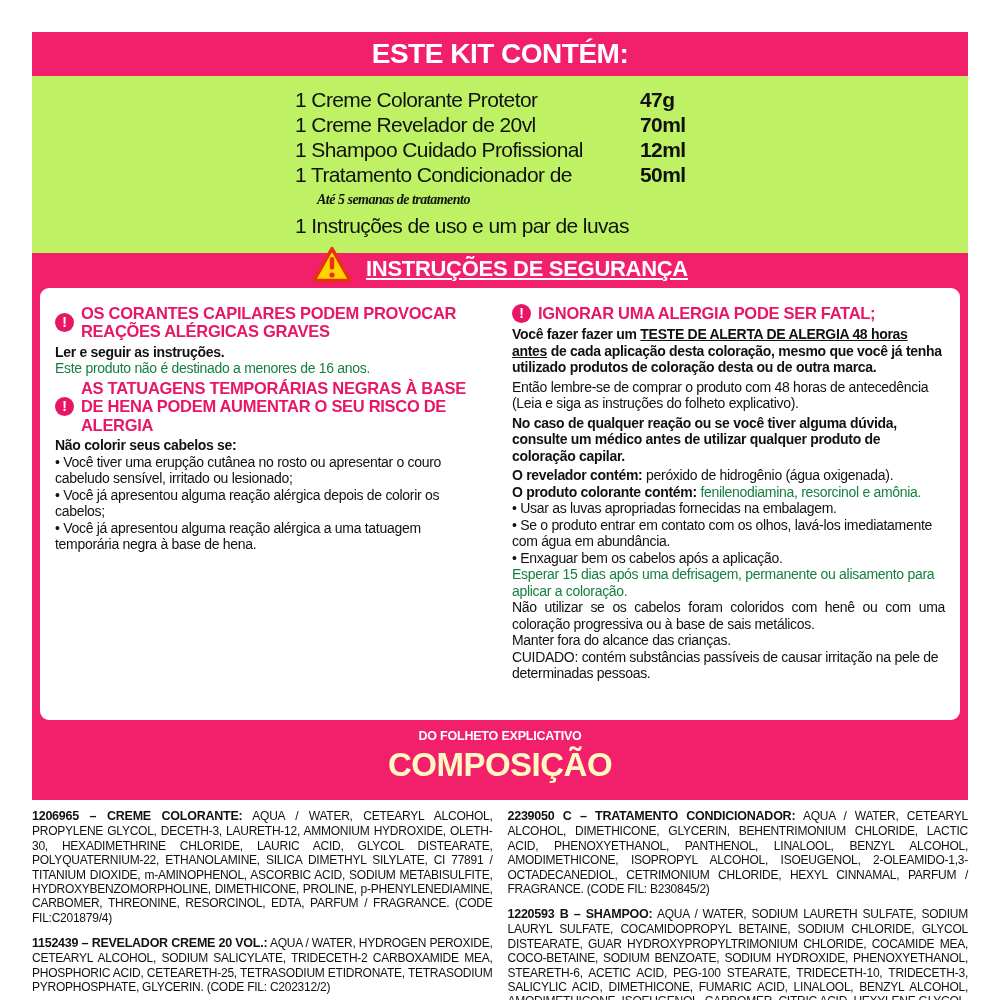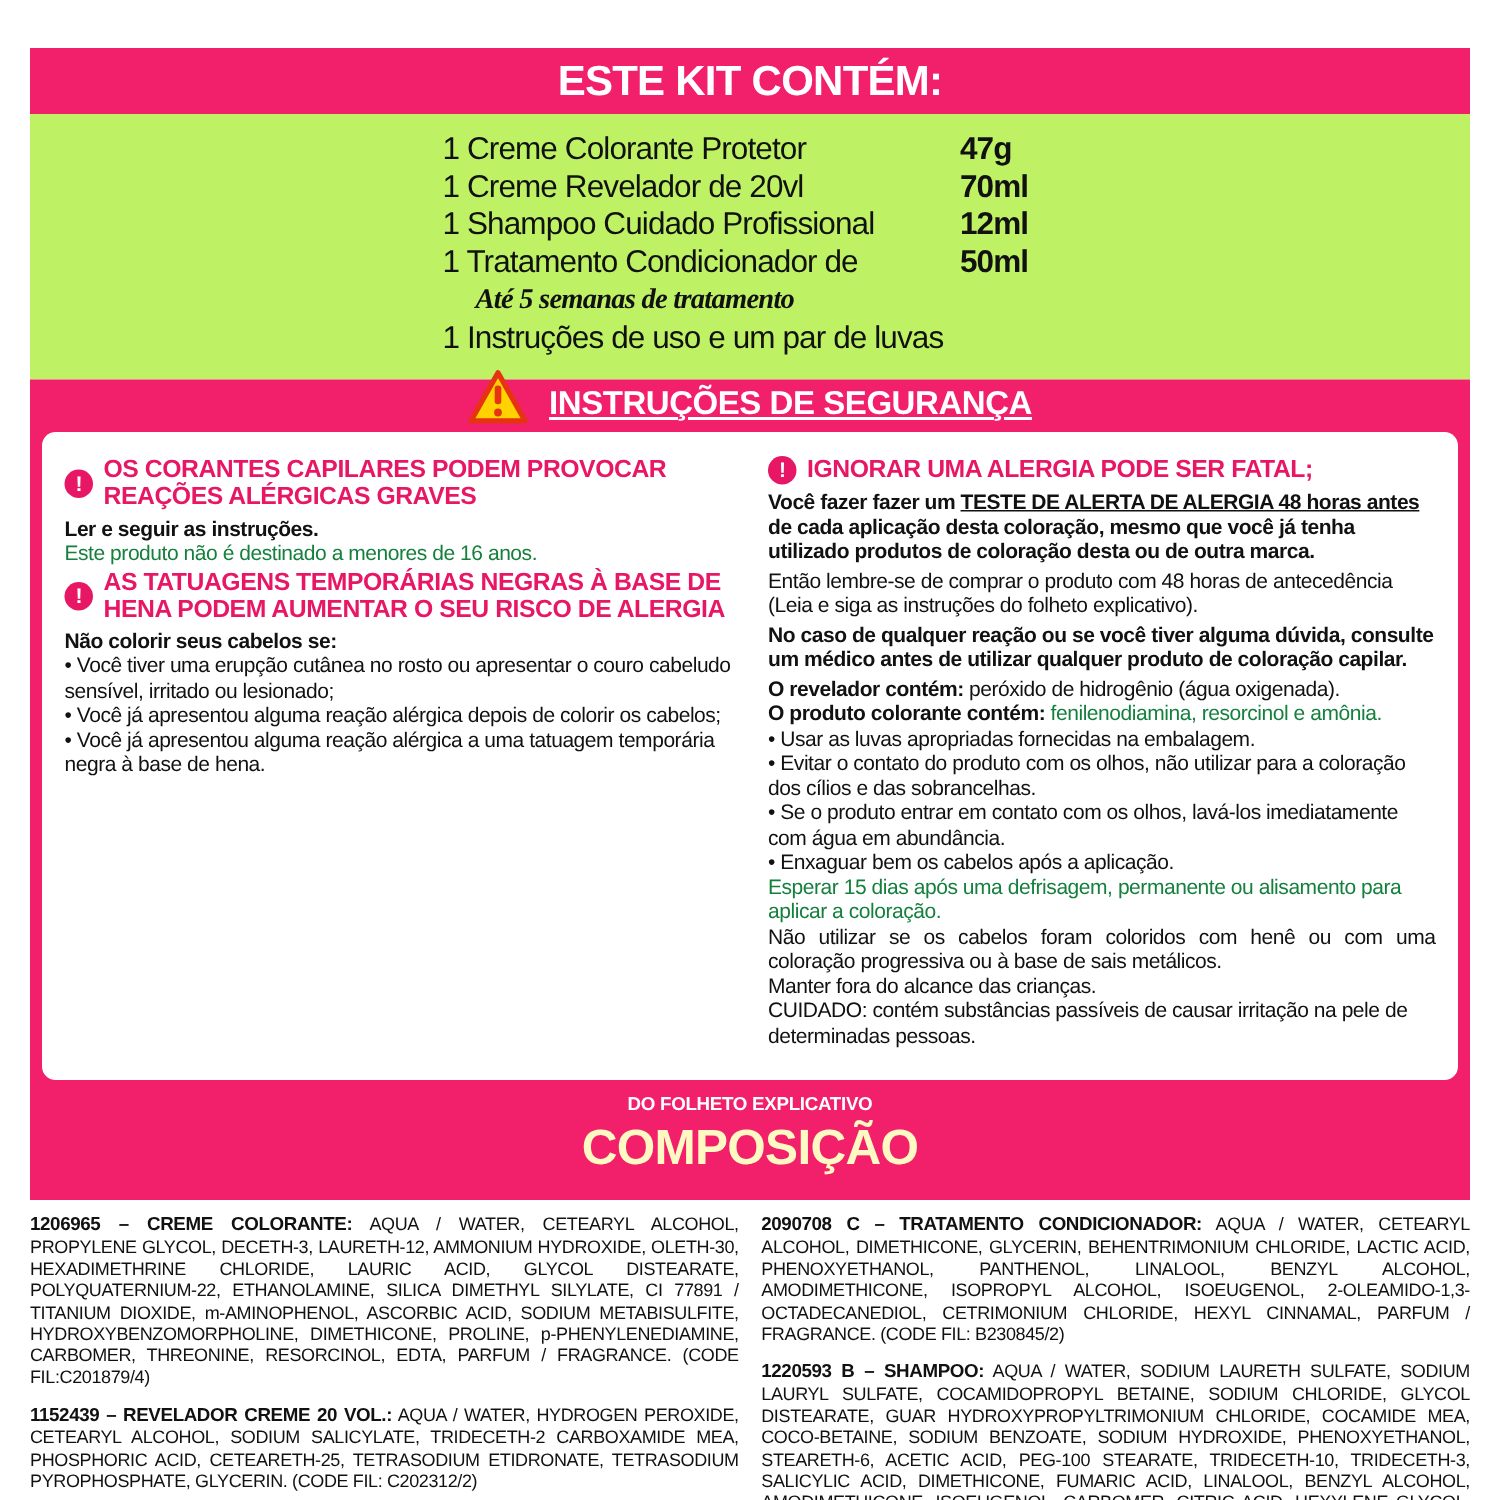--- a/index.html
+++ b/index.html
@@ -1,36 +1,36 @@
 <!DOCTYPE html>
 <html><head>
 <meta charset="utf-8">
 <style>
   html,body{margin:0;padding:0;background:#ffffff;}
   .page{
     position:relative;width:1000px;height:1000px;overflow:hidden;background:#ffffff;
     font-family:"Liberation Sans","DejaVu Sans",sans-serif;color:#111;
   }
-  .inner{margin:0 20px;}
+  .inner{margin:0 32px;}
   
   .kit-band{
     margin-top:32px;height:44px;background:#F2206A;
     display:flex;align-items:center;justify-content:center;
   }
   .kit-band h1{
     margin:0;color:#fff;font-size:28px;font-weight:700;letter-spacing:-0.5px;
   }
   .kit-body{background:#bef264;padding:11px 0 14px;}
   .kit-list{width:410px;margin:0 auto;}
   .kit-row{display:flex;line-height:25px;font-size:21px;letter-spacing:-0.6px;}
   .kit-row .lab{width:345px;}
   .kit-row .amt{font-weight:700;}
   .kit-note{
     font-family:"Liberation Serif","DejaVu Serif",serif;
-    font-style:italic;font-weight:700;font-size:19px;line-height:26px;
+    font-style:italic;font-weight:700;font-size:14px;line-height:26px;
     padding-left:22px;letter-spacing:-0.5px;
   }
   .kit-extra{font-size:21px;line-height:26px;letter-spacing:-0.6px;}
   
   .safety{background:#F2206A;padding-bottom:8px;}
   .safety-titlebar{
     position:relative;height:31px;display:flex;align-items:center;justify-content:center;
   }
   .safety-title{
     color:#fff;font-weight:700;font-size:22px;letter-spacing:-0.3px;padding-left:14px;text-decoration:underline;
@@ -139,21 +139,20 @@
         <div class="warnhead">
           <span class="bang">!</span>
           <span>IGNORAR UMA ALERGIA PODE SER FATAL;</span>
         </div>
         <p class="b"><span>Você fazer fazer um </span><span class="u">TESTE DE ALERTA DE ALERGIA 48 horas antes</span><span> de cada aplicação desta coloração, mesmo que você já tenha utilizado produtos de coloração desta ou de outra marca.</span></p>
         <p>Então lembre-se de comprar o produto com 48 horas de antecedência (Leia e siga as instruções do folheto explicativo).</p>
         <p class="b">No caso de qualquer reação ou se você tiver alguma dúvida, consulte um médico antes de utilizar qualquer produto de coloração capilar.</p>
         <p class="tight"><span class="b">O revelador contém:</span><span> peróxido de hidrogênio (água oxigenada).</span></p>
         <p class="tight"><span class="b">O produto colorante contém:</span><span class="pink"> fenilenodiamina, resorcinol e amônia.</span></p>
         <p class="tight">• Usar as luvas apropriadas fornecidas na embalagem.</p>
-        <p class="tight">• Evitar o contato do produto com os olhos, não utilizar para a coloração dos cílios e das sobrancelhas.</p>
         <p class="tight">• Se o produto entrar em contato com os olhos, lavá-los imediatamente com água em abundância.</p>
         <p class="tight">• Enxaguar bem os cabelos após a aplicação.</p>
         <p class="pink tight">Esperar 15 dias após uma defrisagem, permanente ou alisamento para aplicar a coloração.</p>
         <p class="just tight">Não utilizar se os cabelos foram coloridos com henê ou com uma coloração progressiva ou à base de sais metálicos.</p>
         <p class="tight">Manter fora do alcance das crianças.</p>
         <p class="tight">CUIDADO: contém substâncias passíveis de causar irritação na pele de determinadas pessoas.</p>
       </div>
     </div>
 
     <div class="safety-footer">
@@ -161,18 +160,18 @@
     </div>
     <h2 class="comp-title">COMPOSIÇÃO</h2>
   </div>
 
   <div class="inner composition">
     <div class="comp-col">
       <p><span class="lead">1206965 – CREME COLORANTE:</span><span> AQUA / WATER, CETEARYL ALCOHOL, PROPYLENE GLYCOL, DECETH-3, LAURETH-12, AMMONIUM HYDROXIDE, OLETH-30, HEXADIMETHRINE CHLORIDE, LAURIC ACID, GLYCOL DISTEARATE, POLYQUATERNIUM-22, ETHANOLAMINE, SILICA DIMETHYL SILYLATE, CI 77891 / TITANIUM DIOXIDE, m-AMINOPHENOL, ASCORBIC ACID, SODIUM METABISULFITE, HYDROXYBENZOMORPHOLINE, DIMETHICONE, PROLINE, p-PHENYLENEDIAMINE, CARBOMER, THREONINE, RESORCINOL, EDTA, PARFUM / FRAGRANCE. (CODE FIL:C201879/4)</span></p>
       <p><span class="lead">1152439 – REVELADOR CREME 20 VOL.:</span><span> AQUA / WATER, HYDROGEN PEROXIDE, CETEARYL ALCOHOL, SODIUM SALICYLATE, TRIDECETH-2 CARBOXAMIDE MEA, PHOSPHORIC ACID, CETEARETH-25, TETRASODIUM ETIDRONATE, TETRASODIUM PYROPHOSPHATE, GLYCERIN. (CODE FIL: C202312/2)</span></p>
     </div>
     <div class="comp-col">
-      <p><span class="lead">2090708 C – TRATAMENTO CONDICIONADOR:</span><span> AQUA / WATER, CETEARYL ALCOHOL, DIMETHICONE, GLYCERIN, BEHENTRIMONIUM CHLORIDE, LACTIC ACID, PHENOXYETHANOL, PANTHENOL, LINALOOL, BENZYL ALCOHOL, AMODIMETHICONE, ISOPROPYL ALCOHOL, ISOEUGENOL, 2-OLEAMIDO-1,3-OCTADECANEDIOL, CETRIMONIUM CHLORIDE, HEXYL CINNAMAL, PARFUM / FRAGRANCE. (CODE FIL: B230845/2)</span></p>
+      <p><span class="lead">2239050 C – TRATAMENTO CONDICIONADOR:</span><span> AQUA / WATER, CETEARYL ALCOHOL, DIMETHICONE, GLYCERIN, BEHENTRIMONIUM CHLORIDE, LACTIC ACID, PHENOXYETHANOL, PANTHENOL, LINALOOL, BENZYL ALCOHOL, AMODIMETHICONE, ISOPROPYL ALCOHOL, ISOEUGENOL, 2-OLEAMIDO-1,3-OCTADECANEDIOL, CETRIMONIUM CHLORIDE, HEXYL CINNAMAL, PARFUM / FRAGRANCE. (CODE FIL: B230845/2)</span></p>
       <p><span class="lead">1220593 B – SHAMPOO:</span><span> AQUA / WATER, SODIUM LAURETH SULFATE, SODIUM LAURYL SULFATE, COCAMIDOPROPYL BETAINE, SODIUM CHLORIDE, GLYCOL DISTEARATE, GUAR HYDROXYPROPYLTRIMONIUM CHLORIDE, COCAMIDE MEA, COCO-BETAINE, SODIUM BENZOATE, SODIUM HYDROXIDE, PHENOXYETHANOL, STEARETH-6, ACETIC ACID, PEG-100 STEARATE, TRIDECETH-10, TRIDECETH-3, SALICYLIC ACID, DIMETHICONE, FUMARIC ACID, LINALOOL, BENZYL ALCOHOL, AMODIMETHICONE, ISOEUGENOL, CARBOMER, CITRIC ACID, HEXYLENE GLYCOL, HEXYL CINNAMAL, PARFUM / FRAGRANCE. (CODE FIL: B232382/1)</span></p>
     </div>
   </div>
 
 </div>
 
 </body></html>

